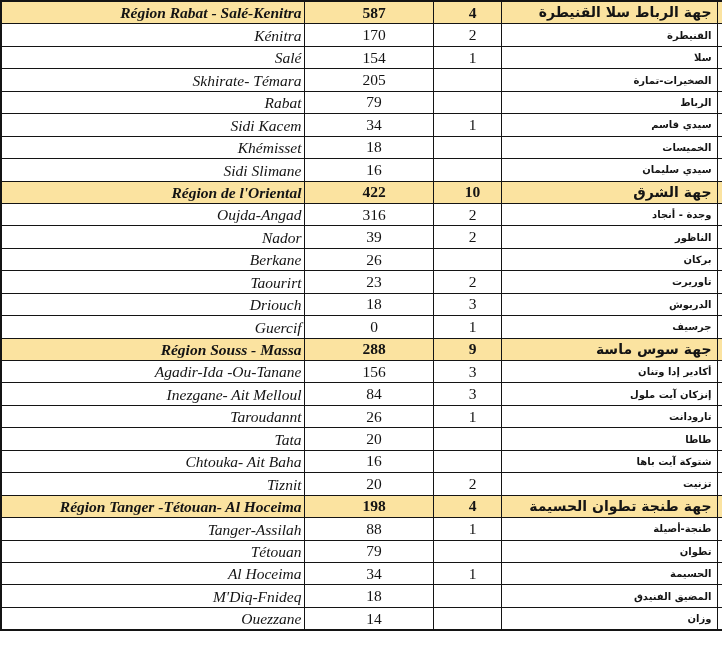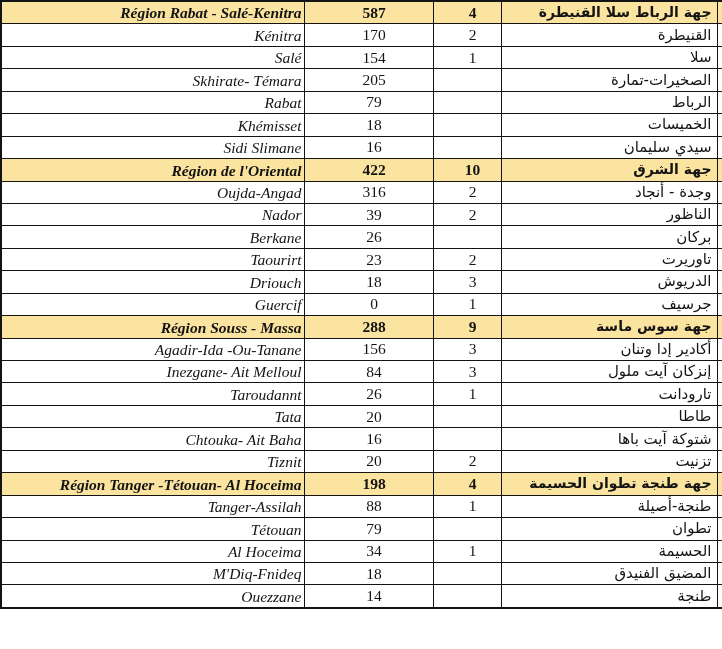--- a/index.html
+++ b/index.html
@@ -29,22 +29,22 @@
     padding:0;
   }
   td.fr{text-align:right;padding:0 2px 0 14px;font-style:italic;}
   td.fr .txt{display:inline-block;max-width:264px;vertical-align:middle;}
   td.num{text-align:center;padding-left:11px;}
   td.ar{
     direction:rtl;
     text-align:right;
     padding:0 5px 0 2px;
     font-family:"DejaVu Sans",sans-serif;
-    font-size:15px;
-    font-weight:400;
+    font-size:10px;
+    font-weight:700;
     line-height:19px;
   }
   tr.region td{
     background:var(--region-bg);
     font-weight:bold;
   }
   tr.region td.ar{font-weight:700;font-size:14px;}
   td.cut{padding:0;}
 </style>
 </head>
@@ -88,20 +88,27 @@
         <td class="cut"></td>
       </tr>
       <tr class="district">
         <td class="fr"><span class="txt">Rabat</span></td>
         <td class="num">79</td>
         <td class="num"></td>
         <td class="ar" dir="rtl">الرباط</td>
         <td class="cut"></td>
       </tr>
       <tr class="district">
+        <td class="fr"><span class="txt">Sidi Kacem</span></td>
+        <td class="num">34</td>
+        <td class="num">1</td>
+        <td class="ar" dir="rtl">سيدي قاسم</td>
+        <td class="cut"></td>
+      </tr>
+      <tr class="district">
         <td class="fr"><span class="txt">Khémisset</span></td>
         <td class="num">18</td>
         <td class="num"></td>
         <td class="ar" dir="rtl">الخميسات</td>
         <td class="cut"></td>
       </tr>
       <tr class="district">
         <td class="fr"><span class="txt">Sidi Slimane</span></td>
         <td class="num">16</td>
         <td class="num"></td>
@@ -238,17 +245,17 @@
         <td class="fr"><span class="txt">M'Diq-Fnideq</span></td>
         <td class="num">18</td>
         <td class="num"></td>
         <td class="ar" dir="rtl">المضيق الفنيدق</td>
         <td class="cut"></td>
       </tr>
       <tr class="district">
         <td class="fr"><span class="txt">Ouezzane</span></td>
         <td class="num">14</td>
         <td class="num"></td>
-        <td class="ar" dir="rtl">طنجة</td>
+        <td class="ar" dir="rtl">وزان</td>
         <td class="cut"></td>
       </tr>
     </tbody>
 </table>
 
 </body></html>

